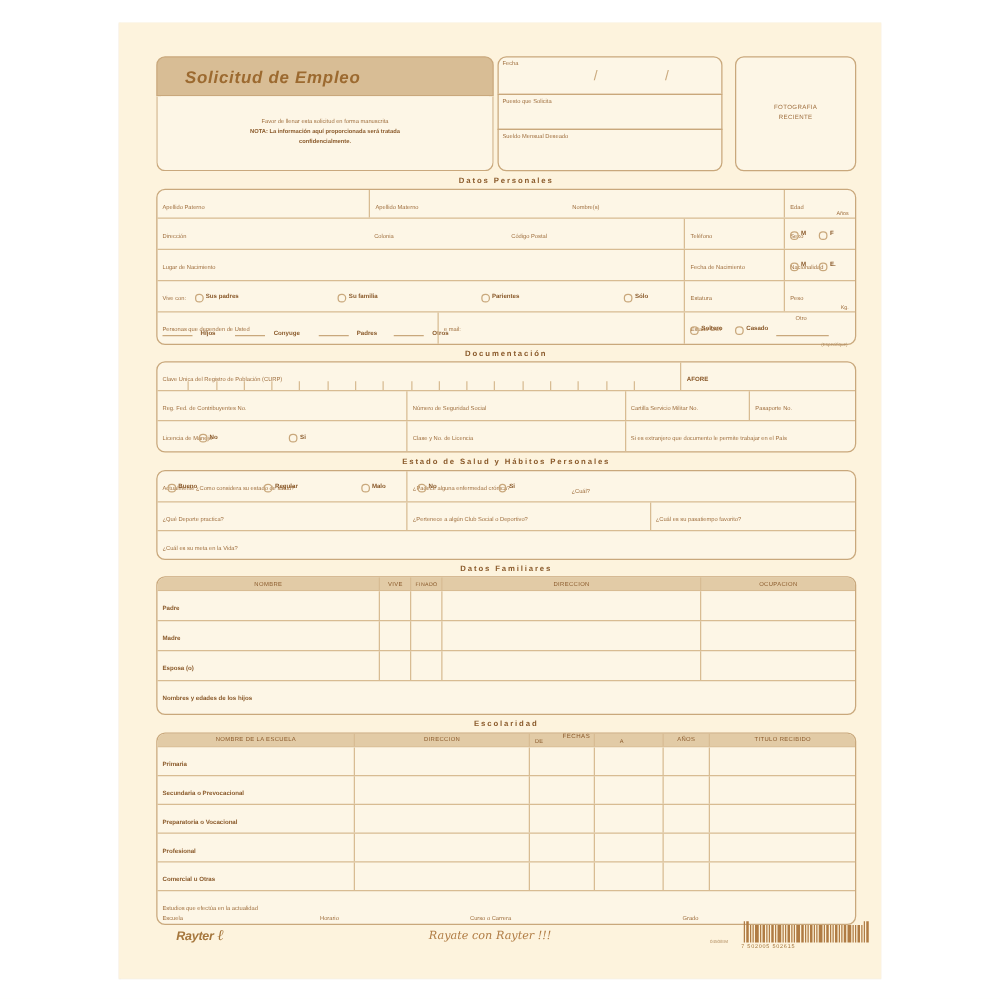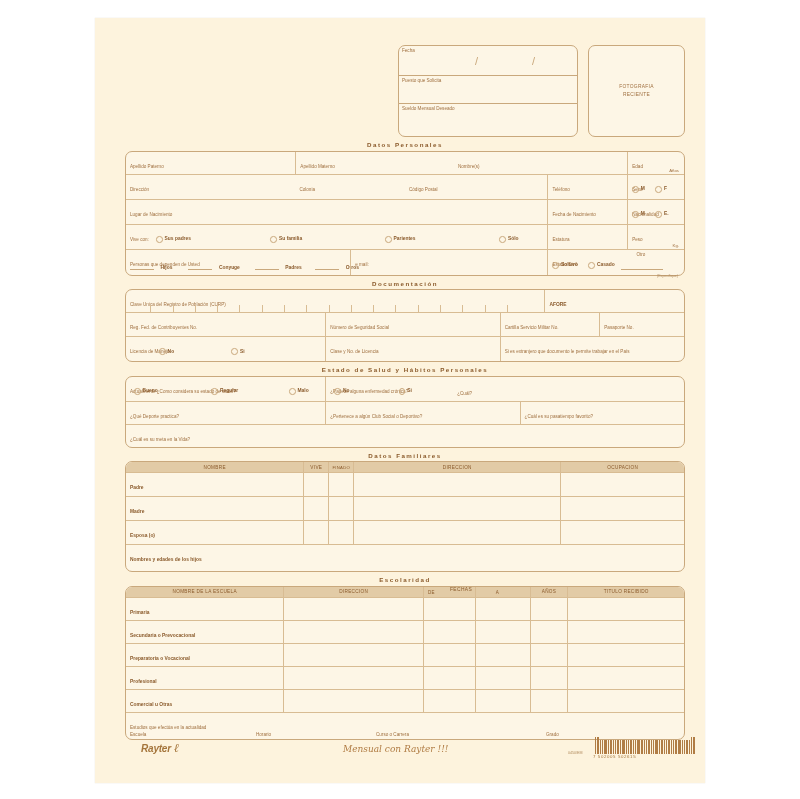--- a/index.html
+++ b/index.html
@@ -202,20 +202,32 @@
 </head>
 <body>
 
 <div id="page-outer">
   <div id="paper"></div>
 
   <div id="form">
 
     <div id="header">
 
+      <div id="title-box">
+        <div id="title-bar">
+          <div id="title-text">Solicitud de Empleo</div>
+        </div>
+        <div id="note-box">
+          <div id="note-inner">
+            <div id="note1">Favor de llenar esta solicitud en forma manuscrita</div>
+            <div id="note2">NOTA: La información aquí proporcionada será tratada</div>
+            <div id="note2">confidencialmente.</div>
+          </div>
+        </div>
+      </div>
 
       <div id="mid-col">
         <div class="mid-cell" id="mid1">
           <span class="mid-lbl">Fecha</span>
           <span class="slash" style="left:76px; top:9px;">/</span>
           <span class="slash" style="left:133px; top:9px;">/</span>
         </div>
         <div class="mid-cell" id="mid2">
           <span class="mid-lbl">Puesto que Solicita</span>
         </div>
@@ -612,21 +624,21 @@
           <span class="lbl" style="position:absolute; left:250px; bottom:1px;">Curso o Carrera</span>
           <span class="lbl" style="position:absolute; left:420px; bottom:1px;">Grado</span>
         </div>
       </div>
     </div>
 
     <div id="footer">
       <div id="logo">
         <span>Rayter</span><span id="logo-quill">ℓ</span>
       </div>
-      <div id="tagline">Mensual con Rayter !!!</div>
+      <div id="tagline">Rayate con Rayter !!!</div>
       <div id="code">0450/EM</div>
       <div id="barcode">
           <i style="width: 1px; height: 17px;"></i>
           <i style="width: 2px; height: 17px;"></i>
           <i style="width: 1px; height: 14px;"></i>
           <i style="width: 1px; height: 14px;"></i>
           <i style="width: 3px; height: 14px;"></i>
           <i style="width: 1px; height: 14px;"></i>
           <i style="width: 2px; height: 14px;"></i>
           <i style="width: 1px; height: 14px;"></i>

